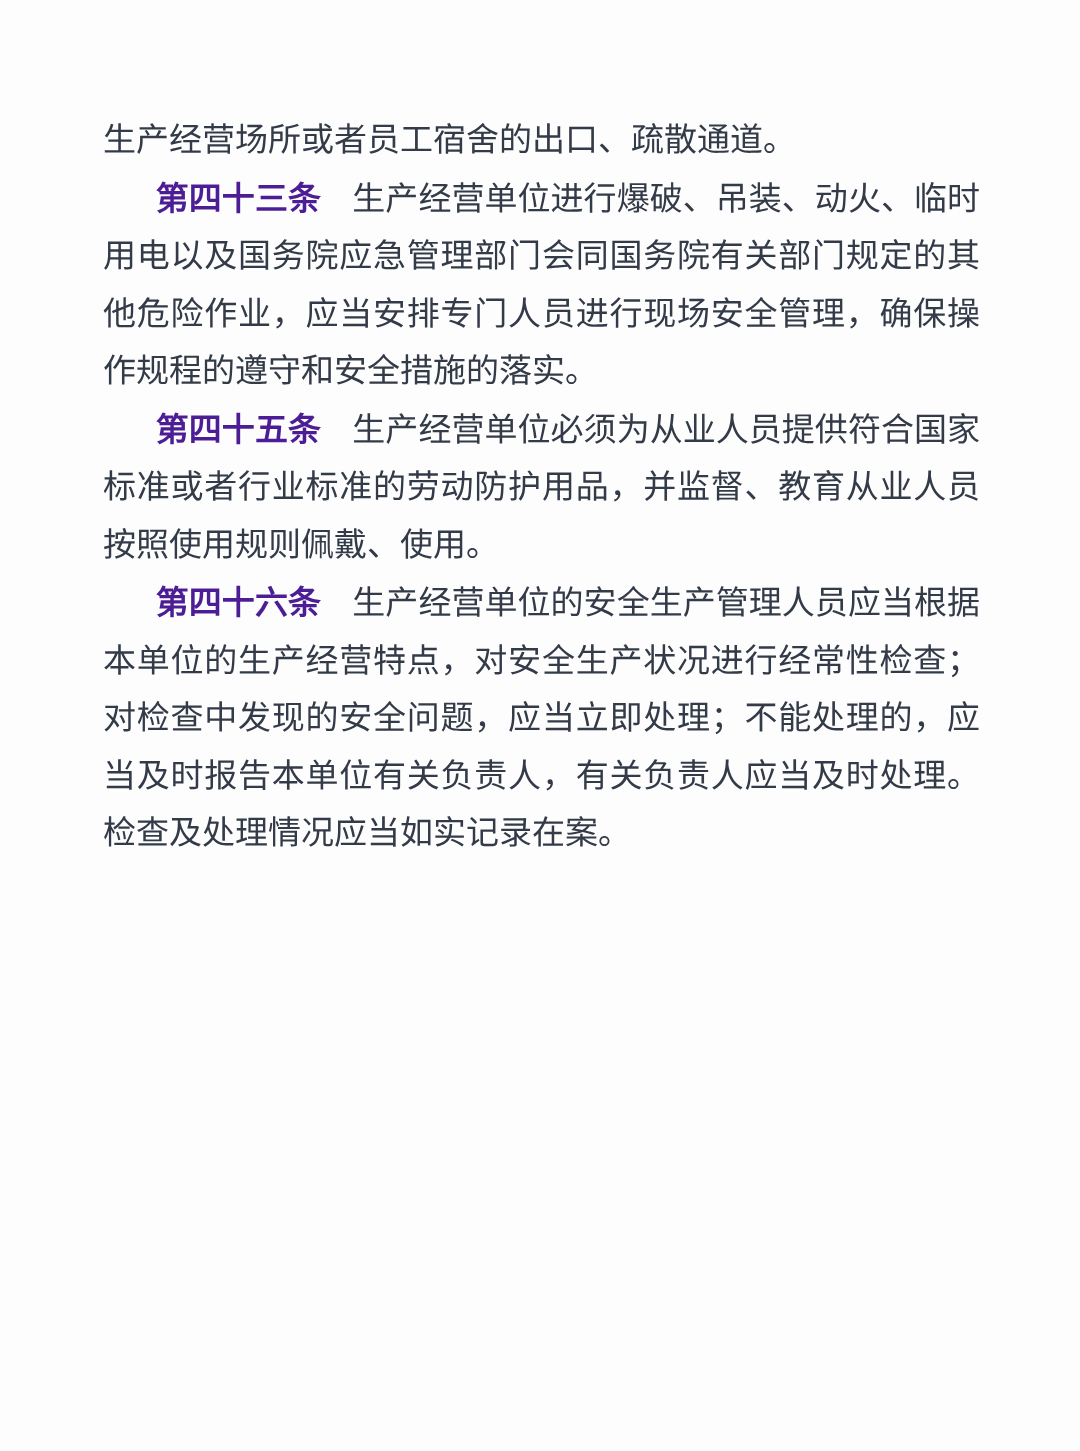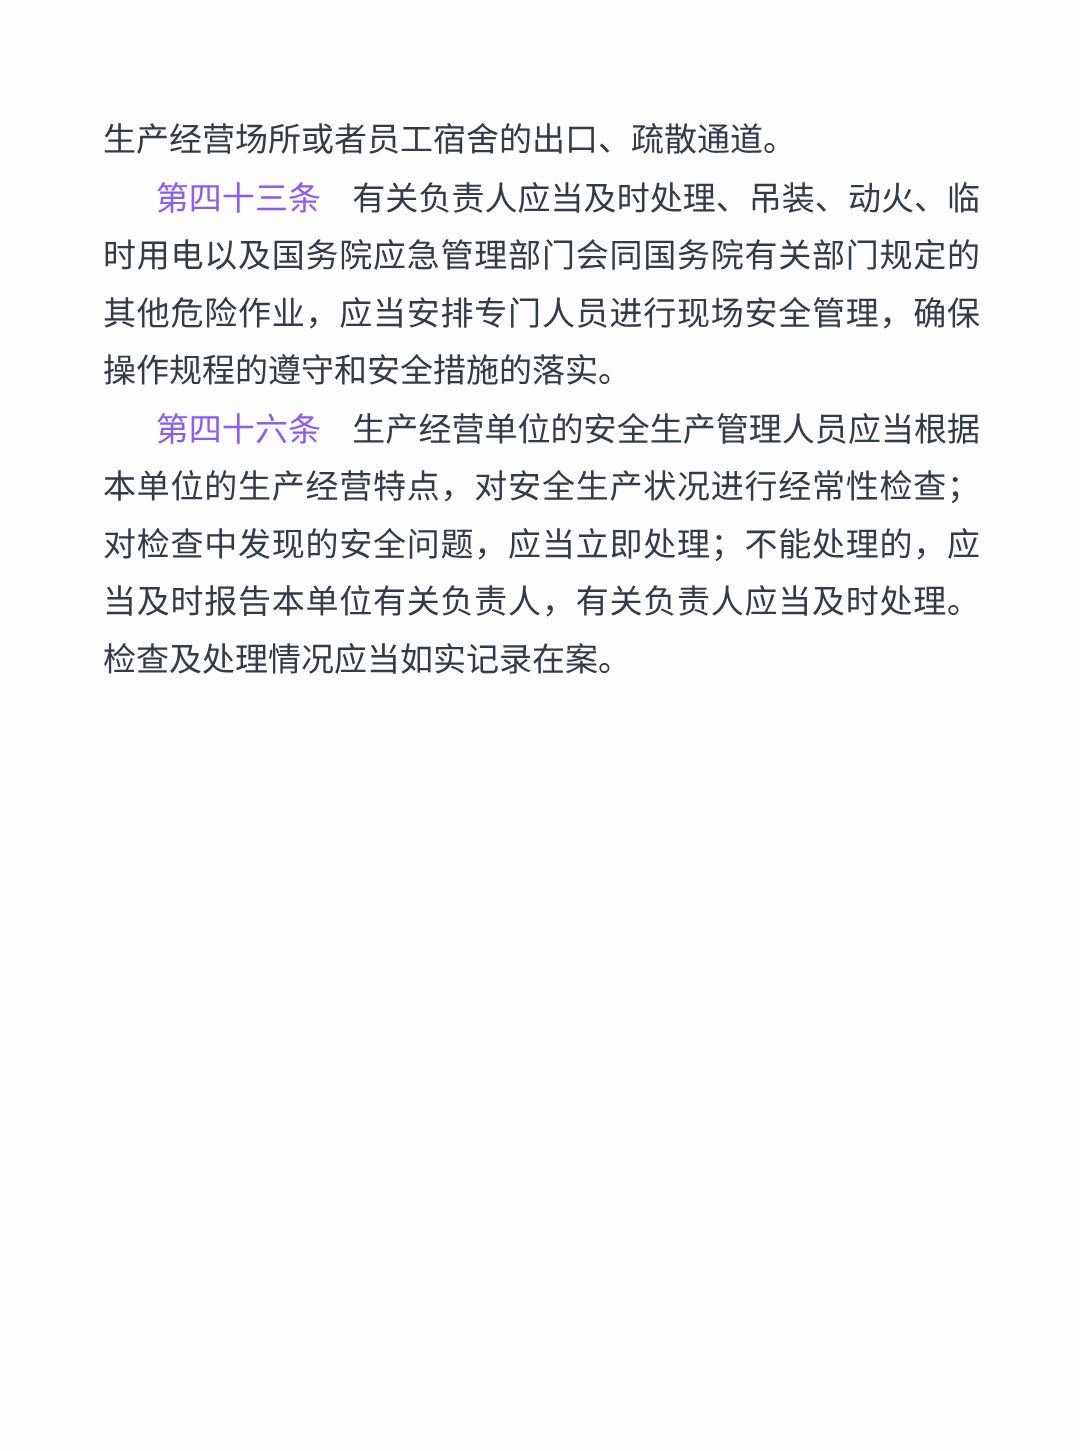--- a/index.html
+++ b/index.html
@@ -24,33 +24,34 @@
     margin: 0;
     text-align: justify;
     text-justify: inter-ideograph;
     word-break: break-all;
   }
   .para.indent {
     text-indent: 1.6em;
   }
   .article-num {
     font-family: "Liberation Sans", "DejaVu Sans", sans-serif;
-    font-weight: 400;
-    color: #8b5cf6;
+    font-weight: 700;
+    color: #4c1d95;
     margin-right: 0.95em;
   }
 </style>
 </head>
 <body>
 
 <div class="page">
 
   <p class="para"><span>生产经营场所或者员工宿舍的出口、疏散通道。</span></p>
 
-  <p class="para indent"><span class="article-num">第四十三条</span><span>有关负责人应当及时处理、吊装、动火、临时用电以及国务院应急管理部门会同国务院有关部门规定的其他危险作业，应当安排专门人员进行现场安全管理，确保操作规程的遵守和安全措施的落实。</span></p>
+  <p class="para indent"><span class="article-num">第四十三条</span><span>生产经营单位进行爆破、吊装、动火、临时用电以及国务院应急管理部门会同国务院有关部门规定的其他危险作业，应当安排专门人员进行现场安全管理，确保操作规程的遵守和安全措施的落实。</span></p>
 
 
 
+  <p class="para indent"><span class="article-num">第四十五条</span><span>生产经营单位必须为从业人员提供符合国家标准或者行业标准的劳动防护用品，并监督、教育从业人员按照使用规则佩戴、使用。</span></p>
 
   <p class="para indent"><span class="article-num">第四十六条</span><span>生产经营单位的安全生产管理人员应当根据本单位的生产经营特点，对安全生产状况进行经常性检查；对检查中发现的安全问题，应当立即处理；不能处理的，应当及时报告本单位有关负责人，有关负责人应当及时处理。检查及处理情况应当如实记录在案。</span></p>
 
 
 </div>
 
 </body></html>

